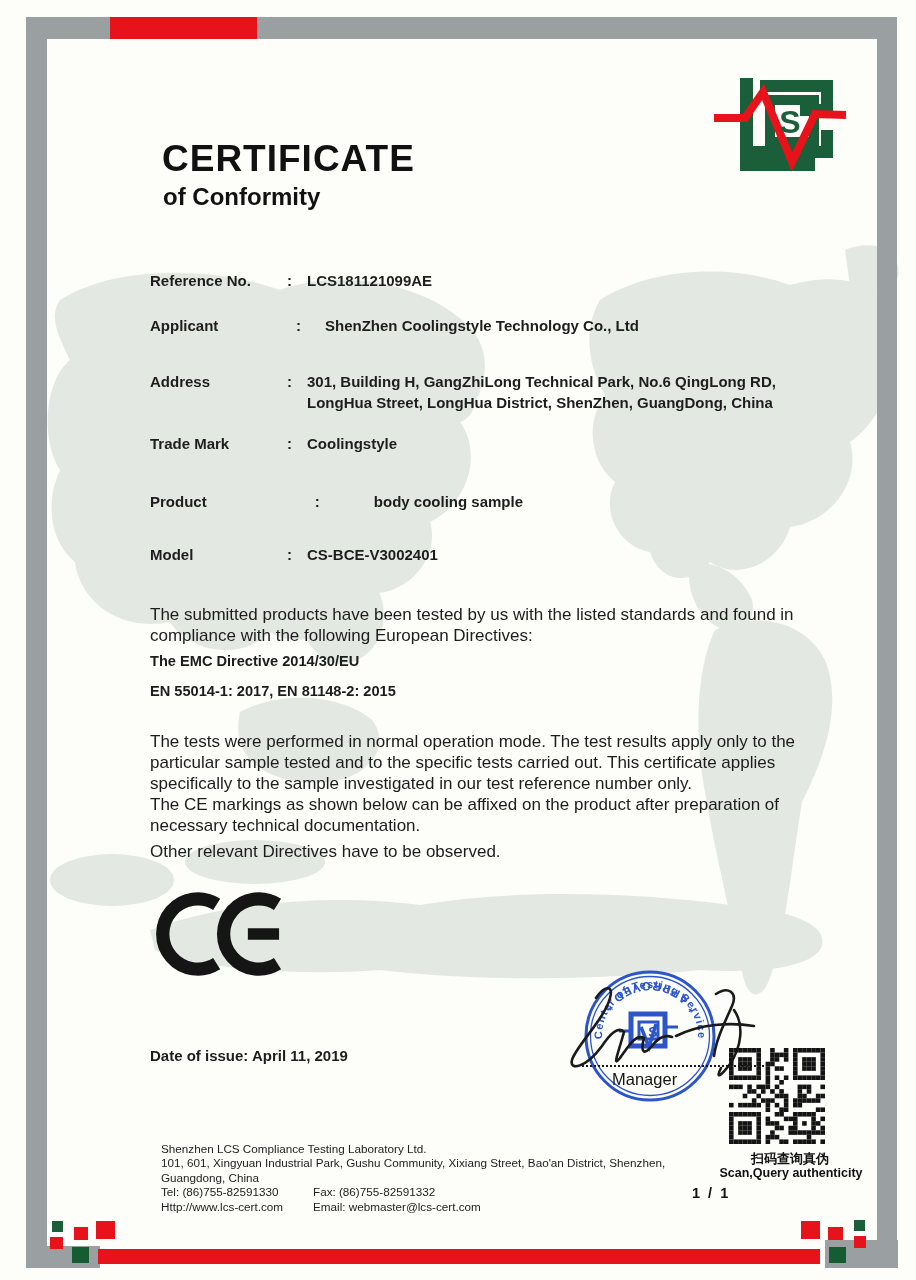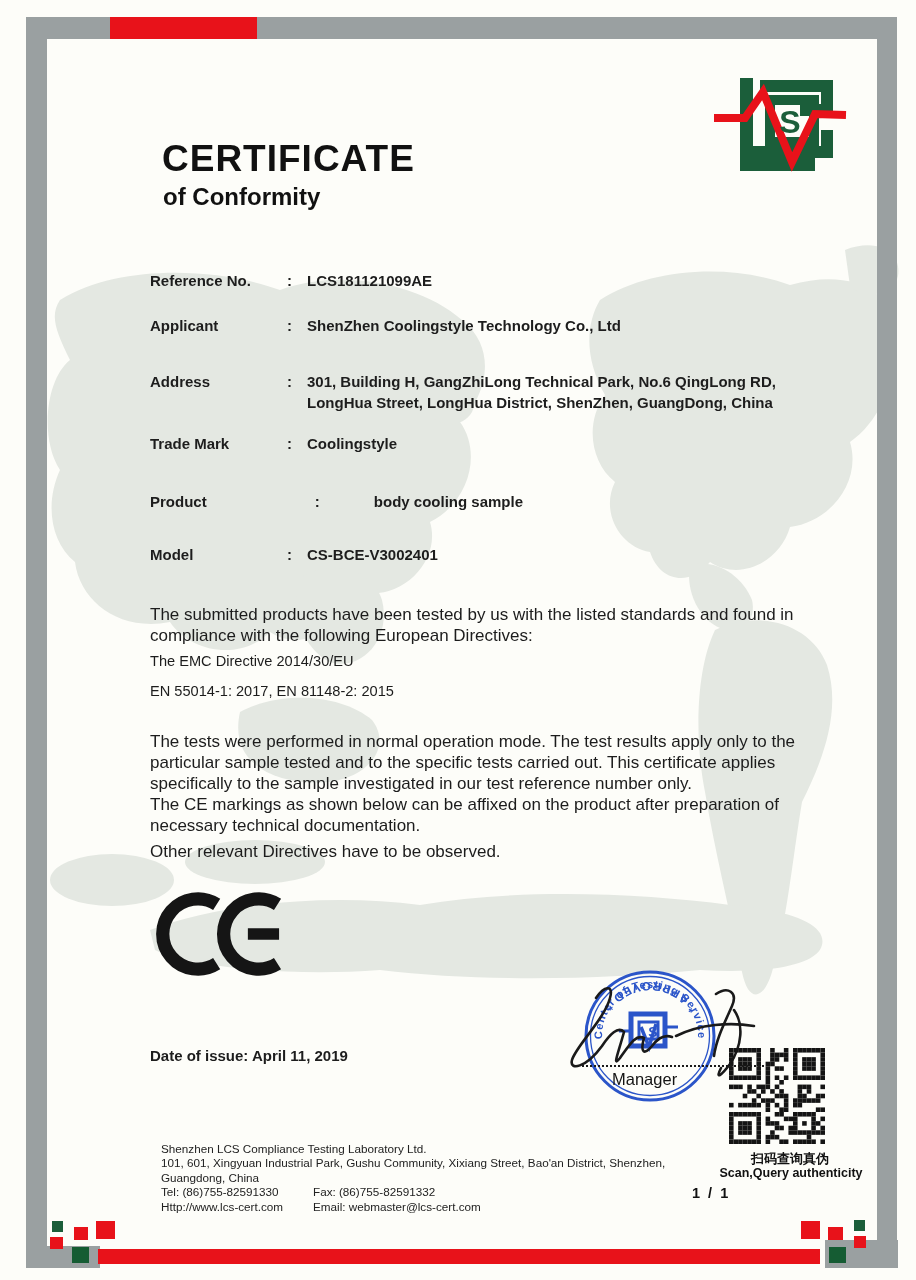--- a/index.html
+++ b/index.html
@@ -20,21 +20,21 @@
          letter-spacing:1px;color:#111;}
   .subtitle{position:absolute;left:163px;top:183px;font-size:24px;font-weight:bold;color:#111;}
 
   .field-row{position:absolute;left:150px;width:680px;display:flex;font-size:15px;
              font-weight:bold;line-height:21px;}
   .flabel{width:137px;}
   .fcolon{width:20px;}
   .fvalue{width:505px;}
 
   .para{position:absolute;left:150px;width:668px;font-size:17px;line-height:21px;color:#1c1c1c;}
-  .para-bold{font-weight:normal;font-size:14.6px;}
+  .para-bold{font-weight:bold;font-size:14.6px;}
 
   .date-line{position:absolute;left:150px;top:1047px;font-size:15px;font-weight:bold;}
 
   .dotline{position:absolute;left:577px;top:1062px;width:187px;height:3px;
            border-bottom:2.5px dotted #1a1a1a;z-index:9;}
   .manager{position:absolute;left:612px;top:1070px;font-size:16.5px;color:#141414;z-index:9;}
 
   .qr-wrap{position:absolute;left:729px;top:1048px;z-index:8;}
   .qr-caption-cn{position:absolute;left:700px;top:1150px;width:180px;text-align:center;
                  font-size:13px;font-weight:bold;color:#111;}
@@ -115,21 +115,21 @@
     </svg>
 
     <div class="title">CERTIFICATE</div>
     <div class="subtitle">of Conformity</div>
 
     <div class="field-row" style="top:270px;">
       <span class="flabel">Reference No.</span>
       <span class="fcolon">:</span>
       <span class="fvalue">LCS181121099AE</span>
     </div>
-    <div class="field-row" style="top:315px;">
+    <div class="field-row" style="top:315px;justify-content:space-between;">
       <span class="flabel">Applicant</span>
       <span class="fcolon">:</span>
       <span class="fvalue">ShenZhen Coolingstyle Technology Co., Ltd</span>
     </div>
     <div class="field-row" style="top:371px;">
       <span class="flabel">Address</span>
       <span class="fcolon">:</span>
       <span class="fvalue">301, Building H, GangZhiLong Technical Park, No.6 QingLong RD, LongHua Street, LongHua District, ShenZhen, GuangDong, China</span>
     </div>
     <div class="field-row" style="top:433px;">

